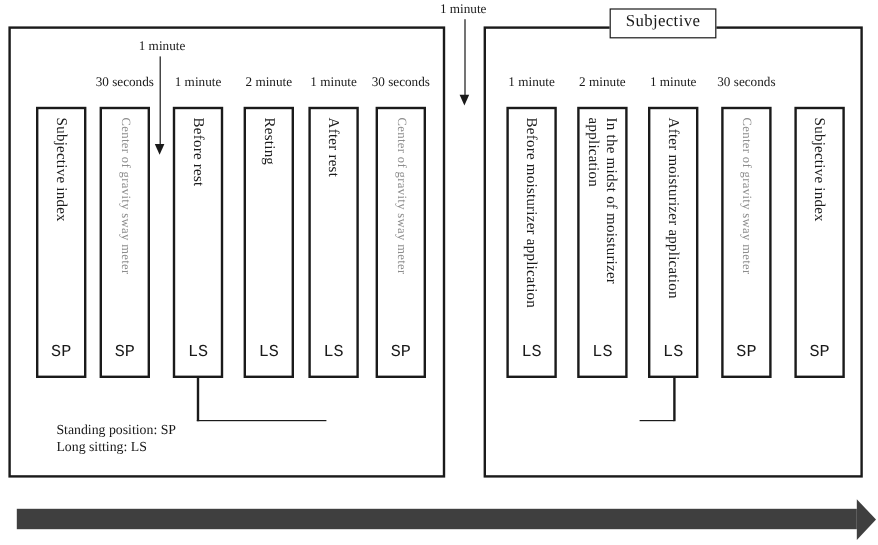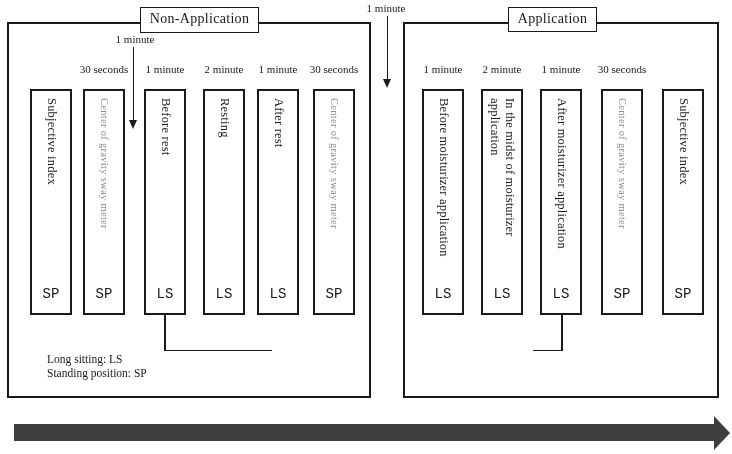--- a/index.html
+++ b/index.html
@@ -142,22 +142,21 @@
   }
 </style>
 </head>
 <body>
 
 <div id="stage">
 
   <div class="bigbox" style="left:7px;top:22px;width:360px;height:372px;"></div>
   <div class="bigbox" style="left:403px;top:22px;width:312px;height:372px;"></div>
 
-  <div class="phase-label" style="left:140px;top:7px;width:117px;height:24px;">Non-Application</div>
-  <div class="phase-label" style="left:508px;top:7px;width:87px;height:23px;">Application</div>
+  <div class="phase-label" style="left:508px;top:7px;width:87px;height:23px;">Subjective</div>
 
   <div>
     <div class="wait-label" style="left:135px;top:33px;">1 minute</div>
     <div class="arrow-line" style="left:132.5px;top:47px;height:74px;"></div>
     <div class="arrow-head" style="left:128.5px;top:120px;"></div>
   </div>
 
   <div>
     <div class="wait-label" style="left:386px;top:2px;">1 minute</div>
     <div class="arrow-line" style="left:386.5px;top:16px;height:64px;"></div>
@@ -253,22 +252,22 @@
     </div>
   </div>
 
   <div class="connector" style="left:164px;top:315px;width:1.5px;height:36px;"></div>
   <div class="connector" style="left:164px;top:349.5px;width:108px;height:1.5px;"></div>
   <div class="connector" style="left:533px;top:349.5px;width:29px;height:1.5px;"></div>
   <div class="connector" style="left:561px;top:315px;width:1.5px;height:36px;"></div>
 
 
   <div class="legend">
+    <div>Standing position: SP</div>
     <div>Long sitting: LS</div>
-    <div>Standing position: SP</div>
   </div>
 
   <div>
     <div class="timeline-body"></div>
     <div class="timeline-head"></div>
   </div>
 
 </div>
 
 </body></html>

